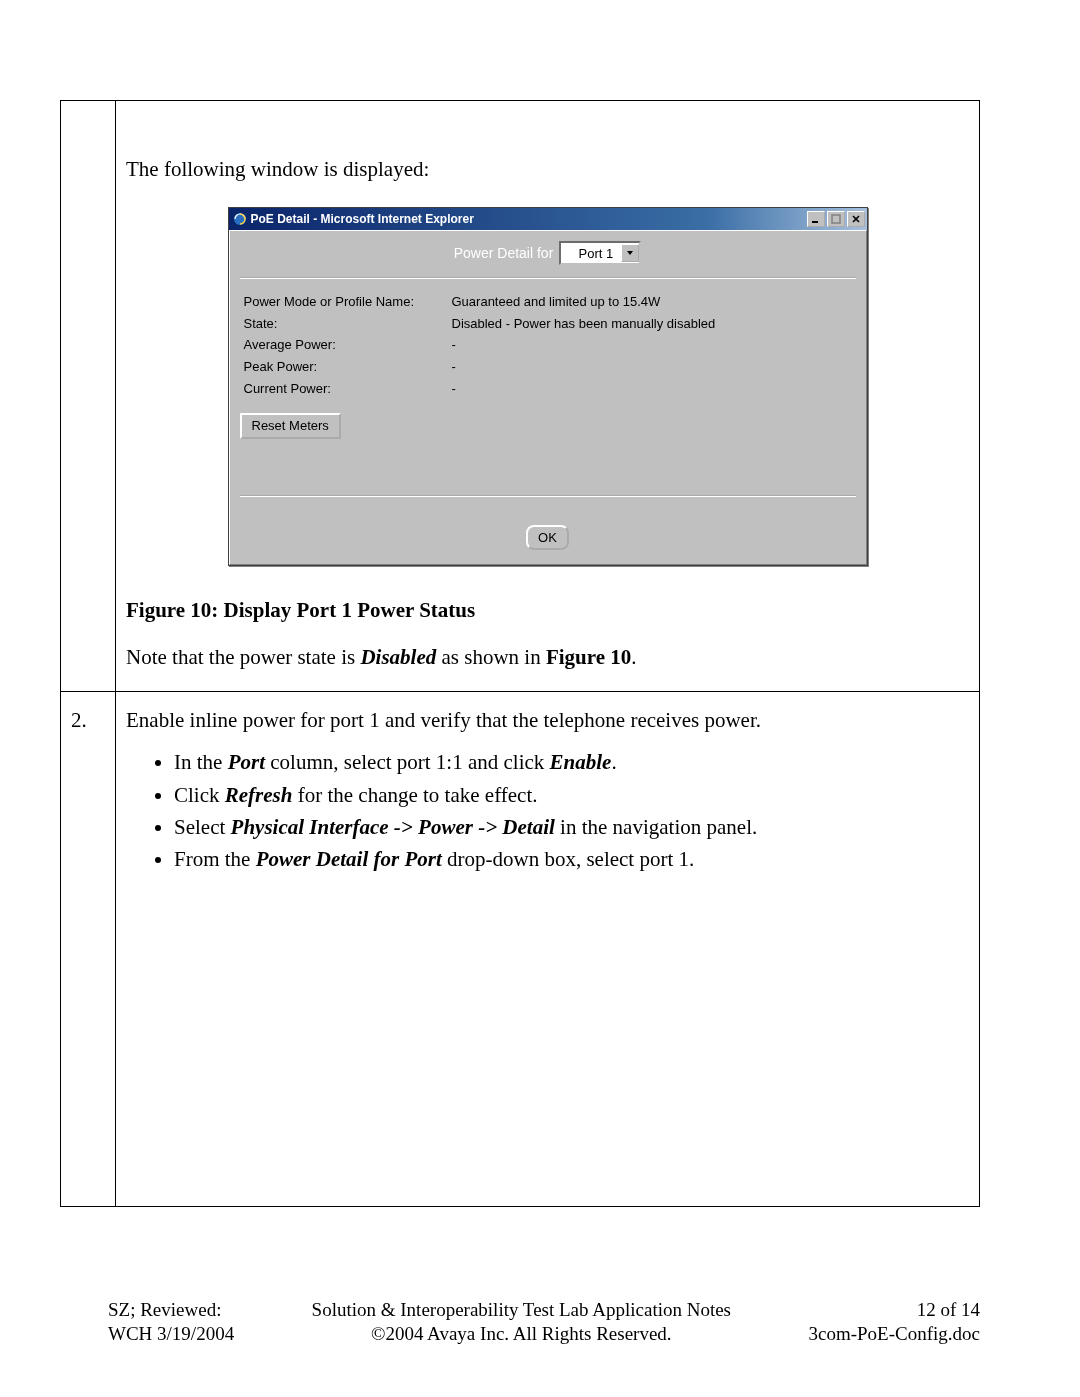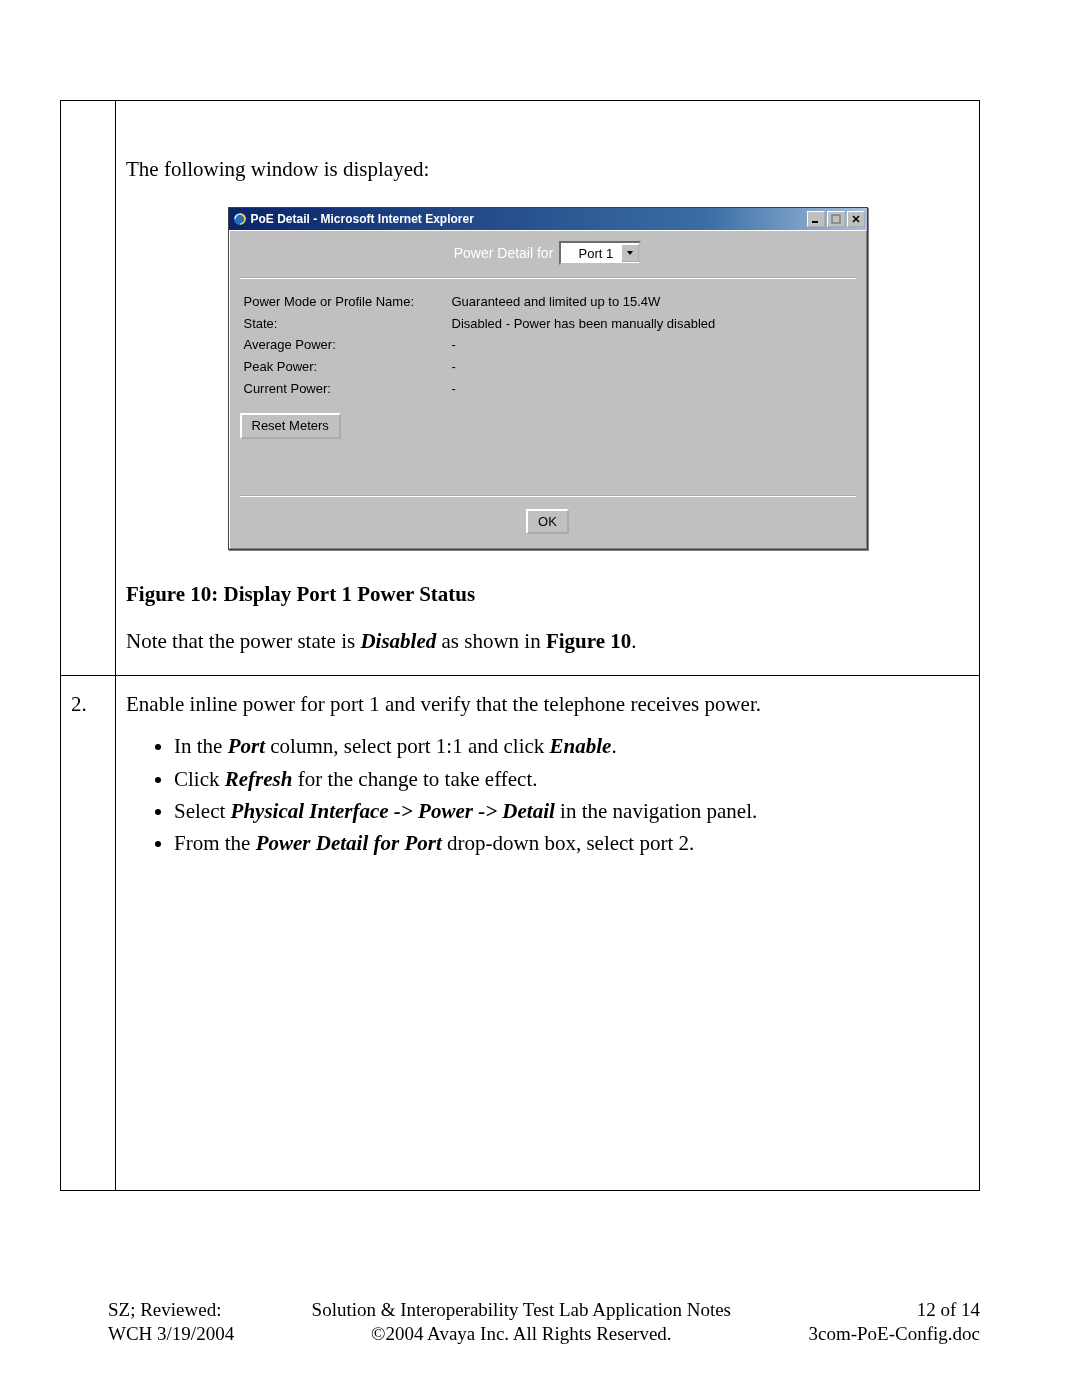--- a/index.html
+++ b/index.html
@@ -169,21 +169,21 @@
     font-family: Tahoma, Arial, sans-serif;
     font-size: 13px;
     margin-top: 14px;
   }
   .ok-row {
     border-top: 2px groove #ffffff;
     margin-top: 48px;
     padding-top: 12px;
     text-align: center;
   }
-  .ok-row .ie-button { margin-top: 0; padding: 2px 10px; }
+  .ok-row .ie-button { margin-top: 16px; padding: 2px 10px; border-radius: 8px; }
 
   
   .footer {
     position: absolute;
     left: 108px;
     right: 100px;
     bottom: 50px;
     display: flex;
     justify-content: space-between;
     font-size: 19px;
@@ -301,21 +301,21 @@
             <li>
               <span>In the </span><span class="bold-italic">Port</span><span> column, select port 1:1 and click </span><span class="bold-italic">Enable</span><span>.</span>
             </li>
             <li>
               <span>Click </span><span class="bold-italic">Refresh</span><span> for the change to take effect.</span>
             </li>
             <li>
               <span>Select </span><span class="bold-italic">Physical Interface -&gt; Power -&gt; Detail</span><span> in the navigation panel.</span>
             </li>
             <li>
-              <span>From the </span><span class="bold-italic">Power Detail for Port</span><span> drop-down box, select port 2.</span>
+              <span>From the </span><span class="bold-italic">Power Detail for Port</span><span> drop-down box, select port 1.</span>
             </li>
           </ul>
         </td>
       </tr>
     </tbody>
   </table>
 
   <div class="footer">
     <div class="left">
       <div>SZ; Reviewed:</div>

